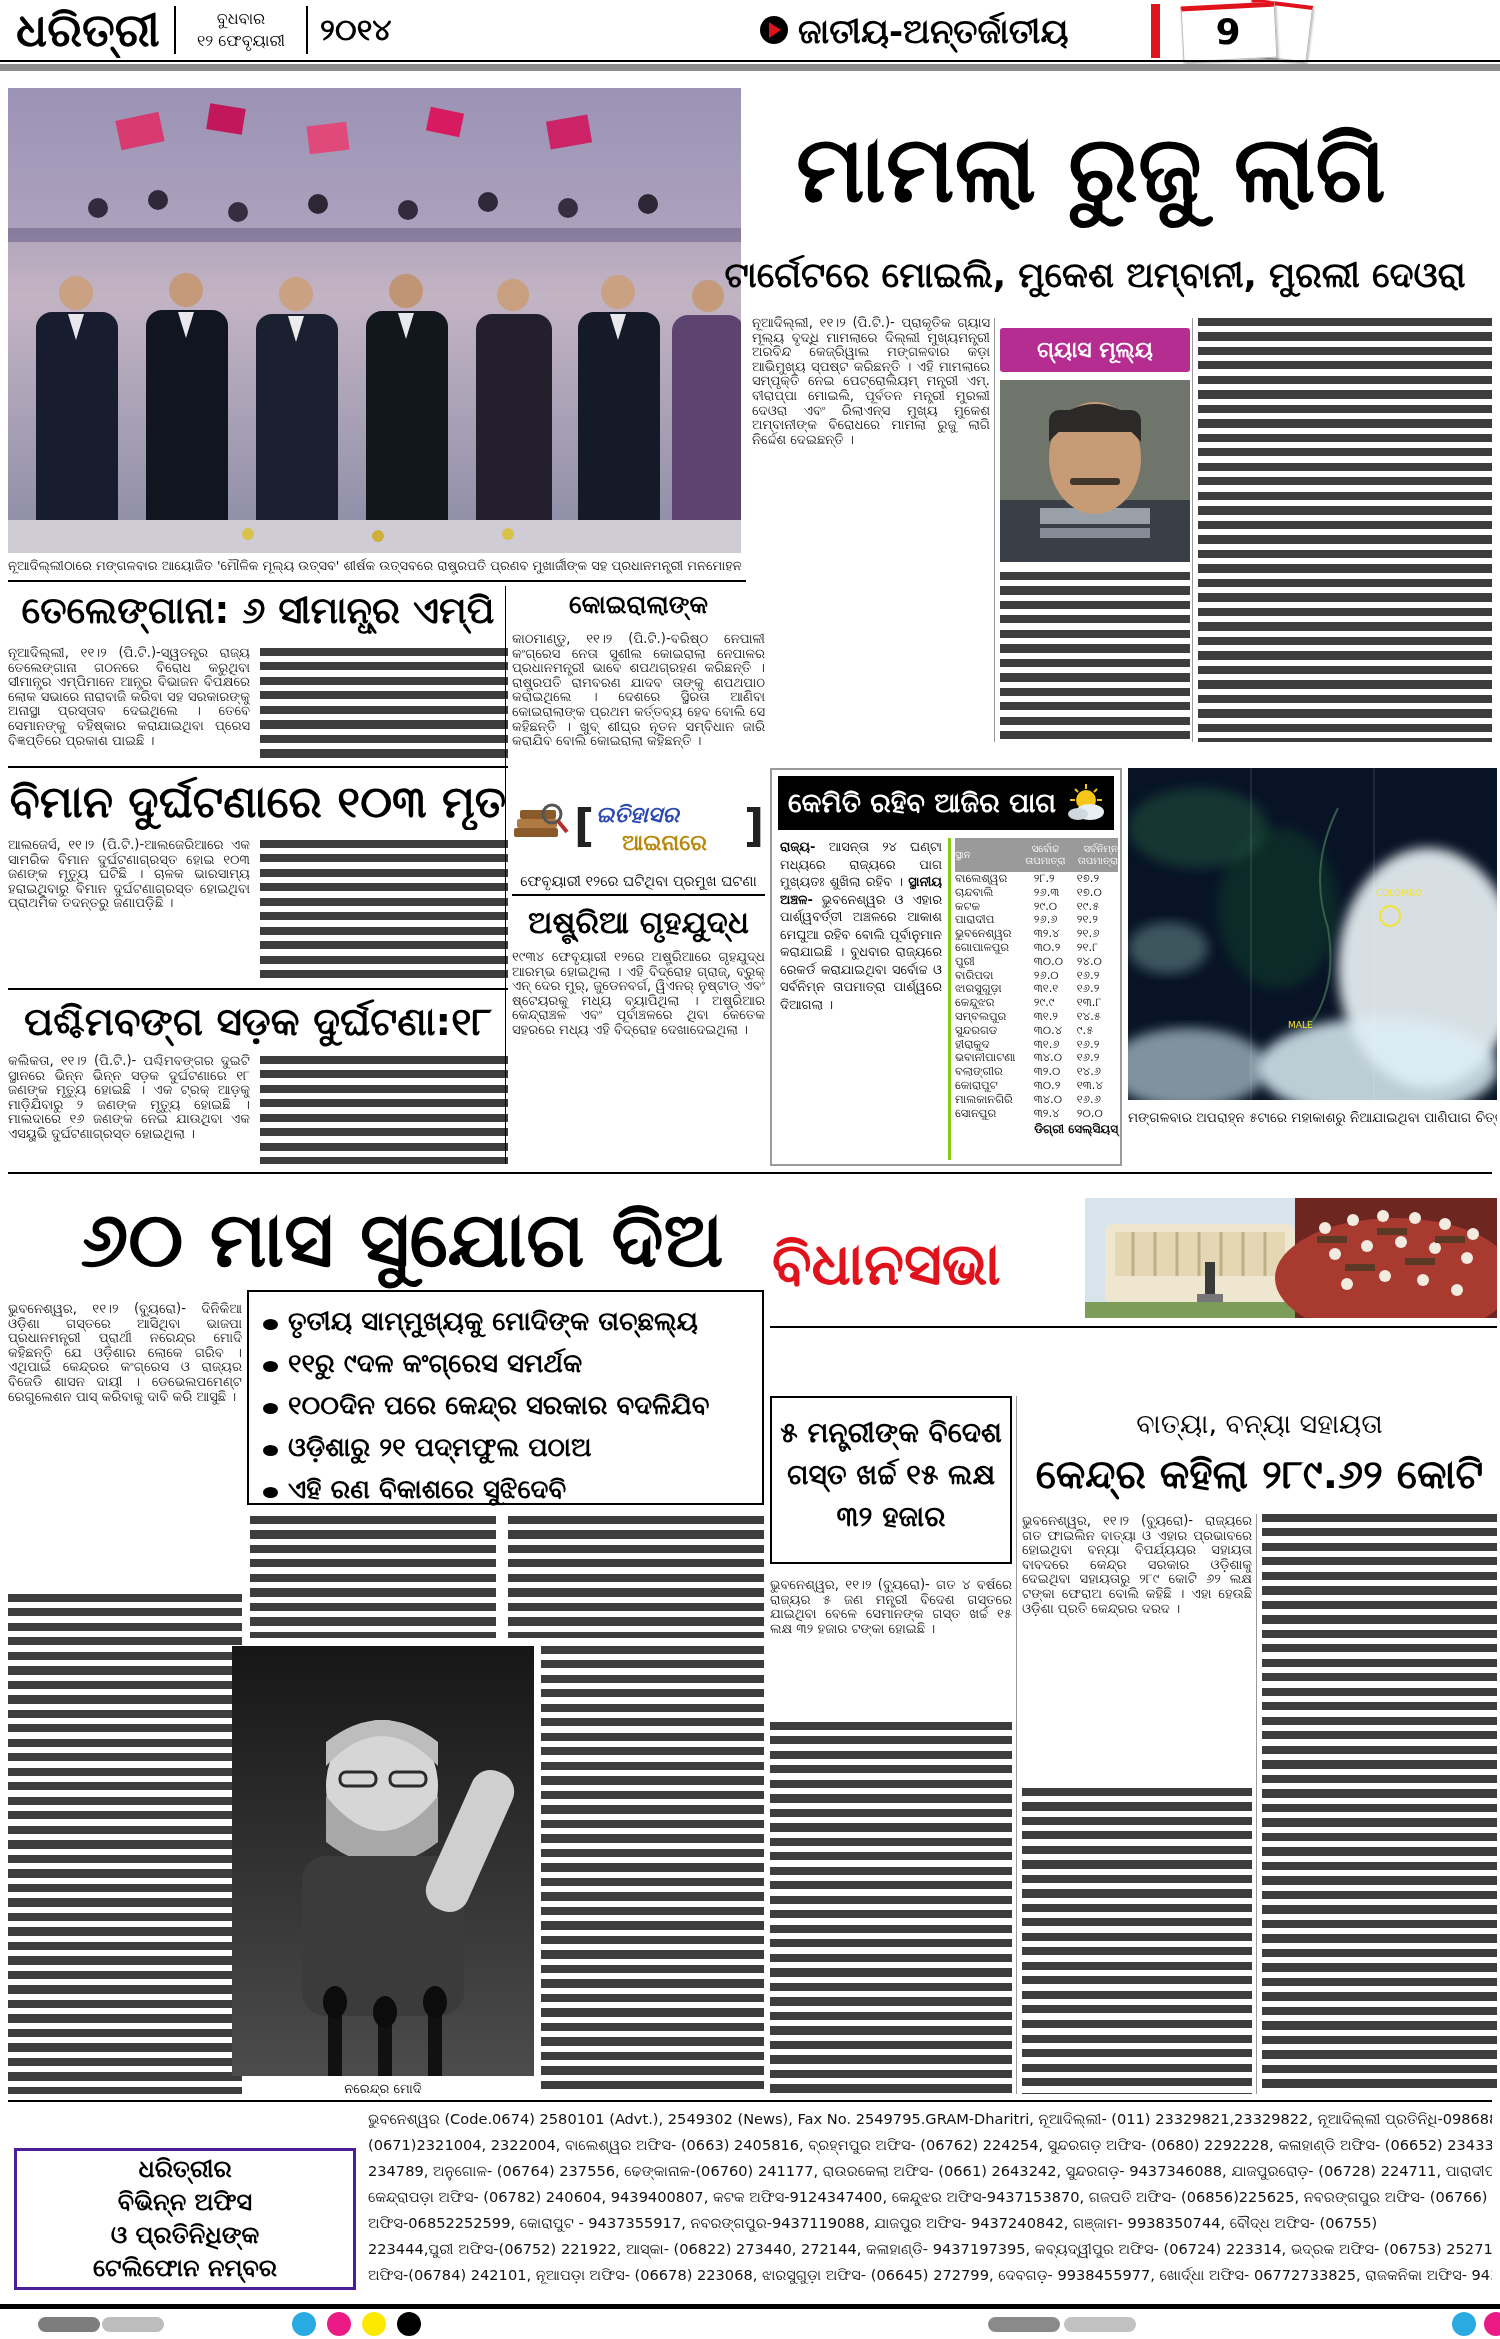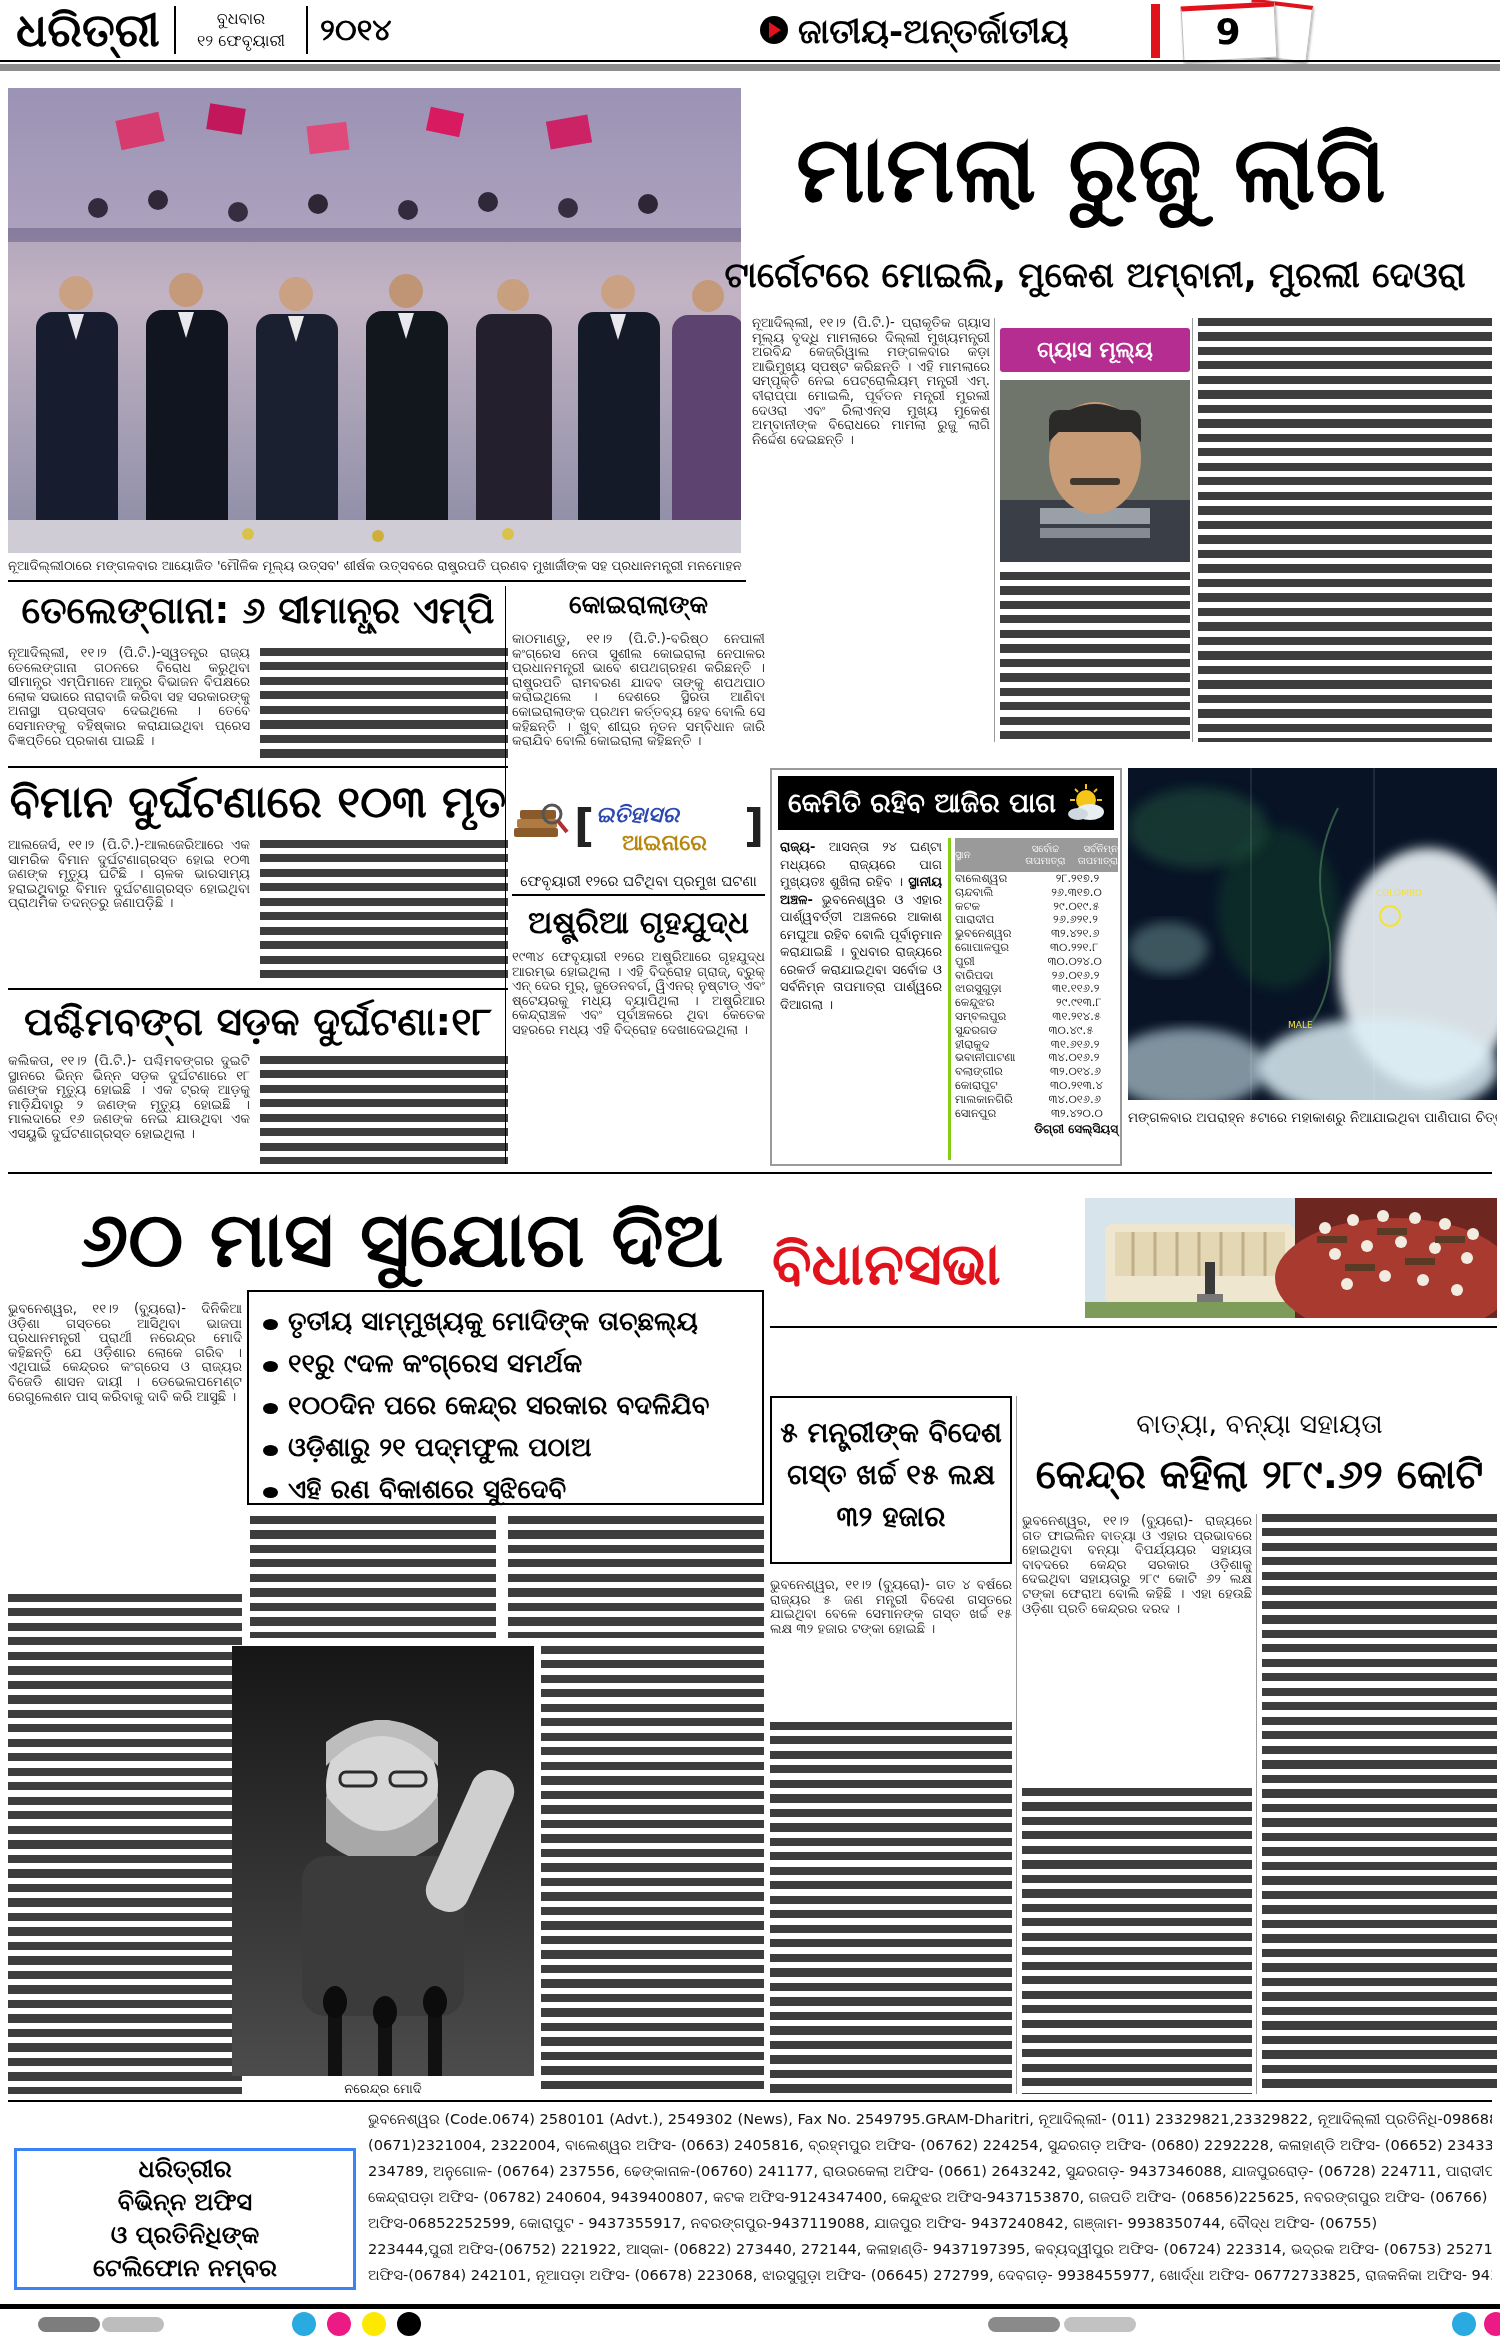--- a/index.html
+++ b/index.html
@@ -12,21 +12,21 @@
   .rule{background:#000}
   .grayrule{background:#8d8d8d}
   .hairline{background:#9a9a9a}
   .fl{background:repeating-linear-gradient(180deg,#3d3d3d 0 8px,transparent 8px 14.5px)}
   .lead{font-size:13.2px;line-height:14.6px;text-align:justify;color:#181818;overflow:hidden}
   .hl{font-weight:bold;line-height:1.04;overflow:hidden}
   .cap{font-size:13px;color:#111;overflow:hidden;white-space:nowrap}
   .masthead-sep{width:2px;background:#000}
   .wrow{display:flex;font-size:11.5px;line-height:13.8px;color:#111}
   .wrow .wc0{width:84px;overflow:hidden;white-space:nowrap}
-  .wrow .wc1{width:46px;text-align:right}
+  .wrow .wc1{width:46px;text-align:left}
   .wrow .wc2{width:44px;text-align:left}
   .bullet-line{font-size:26px;font-weight:bold;line-height:42px;white-space:nowrap;overflow:hidden}
   .dot{display:inline-block;width:15px;height:11px;border-radius:50%;background:#000;margin-right:10px}
   .contact-lines div{overflow:hidden;white-space:nowrap}
   .pageflip{background:#fff;border:1px solid #bbb;box-shadow:1px 2px 3px rgba(0,0,0,.35)}
 </style>
 </head>
 <body>
 
 <div class="ab" style="left:8px;top:0;width:1500px;height:48px">
@@ -439,21 +439,21 @@
 <div class="ab hairline" style="left:1016px;top:1396px;width:1px;height:698px"></div>
 
 <div class="ab ctr clip" style="left:1022px;top:1406px;width:475px;height:36px;font-size:27px;line-height:36px">ବାତ୍ୟା, ବନ୍ୟା ସହାୟତା</div>
 <div class="ab hl ctr clip" style="left:1022px;top:1446px;width:475px;height:56px;font-size:40px;line-height:56px">କେନ୍ଦ୍ର କହିଲା ୨୮୯.୬୨ କୋଟି ଫେରାଅ</div>
 <div class="ab lead" style="left:1022px;top:1514px;width:230px;height:262px">ଭୁବନେଶ୍ୱର, ୧୧।୨ (ବ୍ୟୁରୋ)- ରାଜ୍ୟରେ ଗତ ଫାଇଲିନ ବାତ୍ୟା ଓ ଏହାର ପ୍ରଭାବରେ ହୋଇଥିବା ବନ୍ୟା ବିପର୍ଯ୍ୟୟର ସହାୟତା ବାବଦରେ କେନ୍ଦ୍ର ସରକାର ଓଡ଼ିଶାକୁ ଦେଇଥିବା ସହାୟତାରୁ ୨୮୯ କୋଟି ୬୨ ଲକ୍ଷ ଟଙ୍କା ଫେରାଅ ବୋଲି କହିଛି । ଏହା ହେଉଛି ଓଡ଼ିଶା ପ୍ରତି କେନ୍ଦ୍ରର ଦରଦ ।</div>
 <div class="ab fl" style="left:1022px;top:1788px;width:230px;height:306px"></div>
 <div class="ab hairline" style="left:1256px;top:1514px;width:1px;height:580px"></div>
 <div class="ab fl" style="left:1262px;top:1514px;width:235px;height:580px"></div>
 
 <div class="ab rule" style="left:8px;top:2100px;width:1484px;height:2px"></div>
-<div class="ab" style="left:14px;top:2148px;width:342px;height:142px;border:3px solid #3b82f6;box-sizing:border-box;padding-top:2px">
+<div class="ab" style="left:14px;top:2148px;width:342px;height:142px;border:3px solid #4c1d95;box-sizing:border-box;padding-top:2px">
   <div class="bold ctr clip" style="font-size:24px;line-height:33px">ଧରିତ୍ରୀର</div>
   <div class="bold ctr clip" style="font-size:24px;line-height:33px">ବିଭିନ୍ନ ଅଫିସ</div>
   <div class="bold ctr clip" style="font-size:24px;line-height:33px">ଓ ପ୍ରତିନିଧିଙ୍କ</div>
   <div class="bold ctr clip" style="font-size:24px;line-height:33px">ଟେଲିଫୋନ ନମ୍ବର</div>
 </div>
 <div class="ab contact-lines" style="left:368px;top:2106px;width:1124px;height:186px;font-size:14.6px;line-height:26px;color:#111">
     <div>ଭୁବନେଶ୍ୱର (Code.0674) 2580101 (Advt.), 2549302 (News), Fax No. 2549795.GRAM-Dharitri, ନୂଆଦିଲ୍ଲୀ- (011) 23329821,23329822, ନୂଆଦିଲ୍ଲୀ ପ୍ରତିନିଧି-09868868201, କଟକ ଅଫିସ- (0671)</div>
     <div>(0671)2321004, 2322004, ବାଲେଶ୍ୱର ଅଫିସ- (0663) 2405816, ବ୍ରହ୍ମପୁର ଅଫିସ- (06762) 224254, ସୁନ୍ଦରଗଡ଼ ଅଫିସ- (0680) 2292228, କଳାହାଣ୍ଡି ଅଫିସ- (06652) 234333, ଅନୁଗୁଳ ଅଫିସ- (06764)</div>
     <div>234789, ଅନୁଗୋଳ- (06764) 237556, ଢେଙ୍କାନାଳ-(06760) 241177, ରାଉରକେଲା ଅଫିସ- (0661) 2643242, ସୁନ୍ଦରଗଡ଼- 9437346088, ଯାଜପୁରରୋଡ଼- (06728) 224711, ପାରାଦୀପ-(06722) 221081,</div>
     <div>କେନ୍ଦ୍ରାପଡ଼ା ଅଫିସ- (06782) 240604, 9439400807, କଟକ ଅଫିସ-9124347400, କେନ୍ଦୁଝର ଅଫିସ-9437153870, ଗଜପତି ଅଫିସ- (06856)225625, ନବରଙ୍ଗପୁର ଅଫିସ- (06766) 265030,</div>

